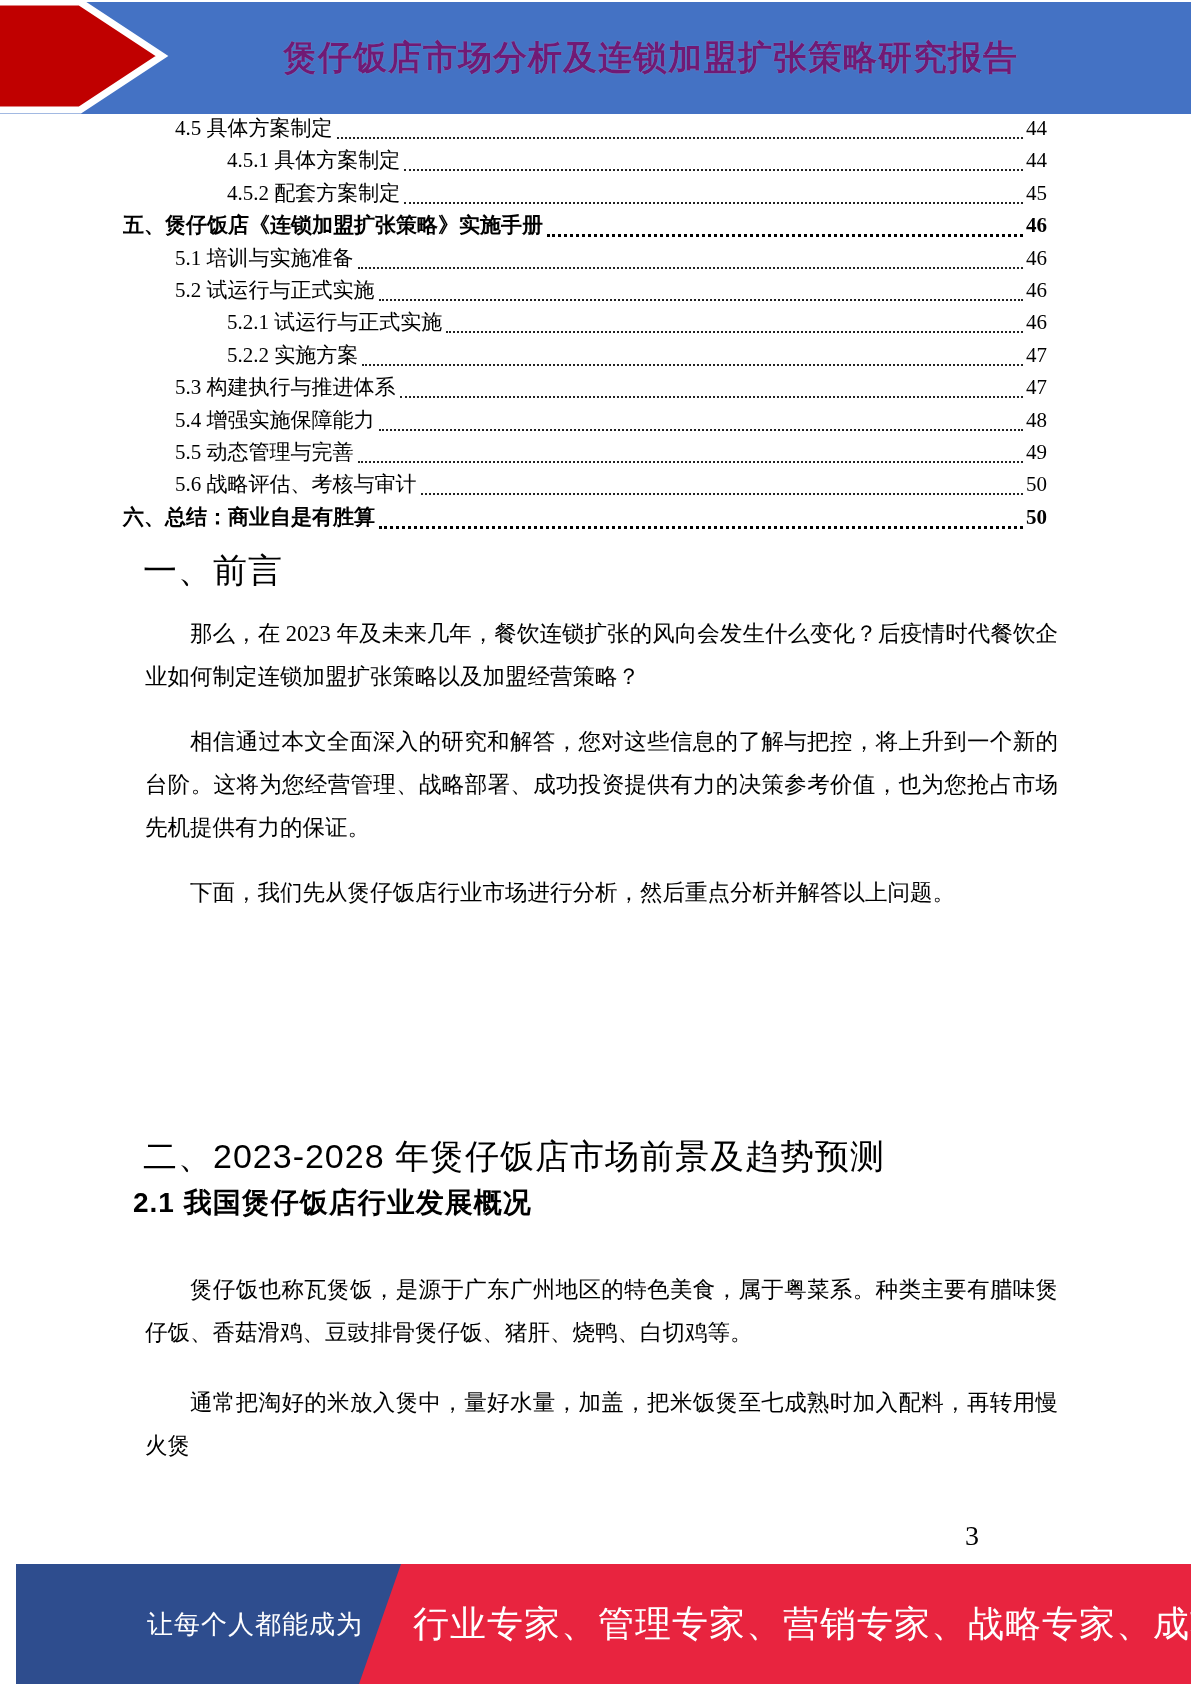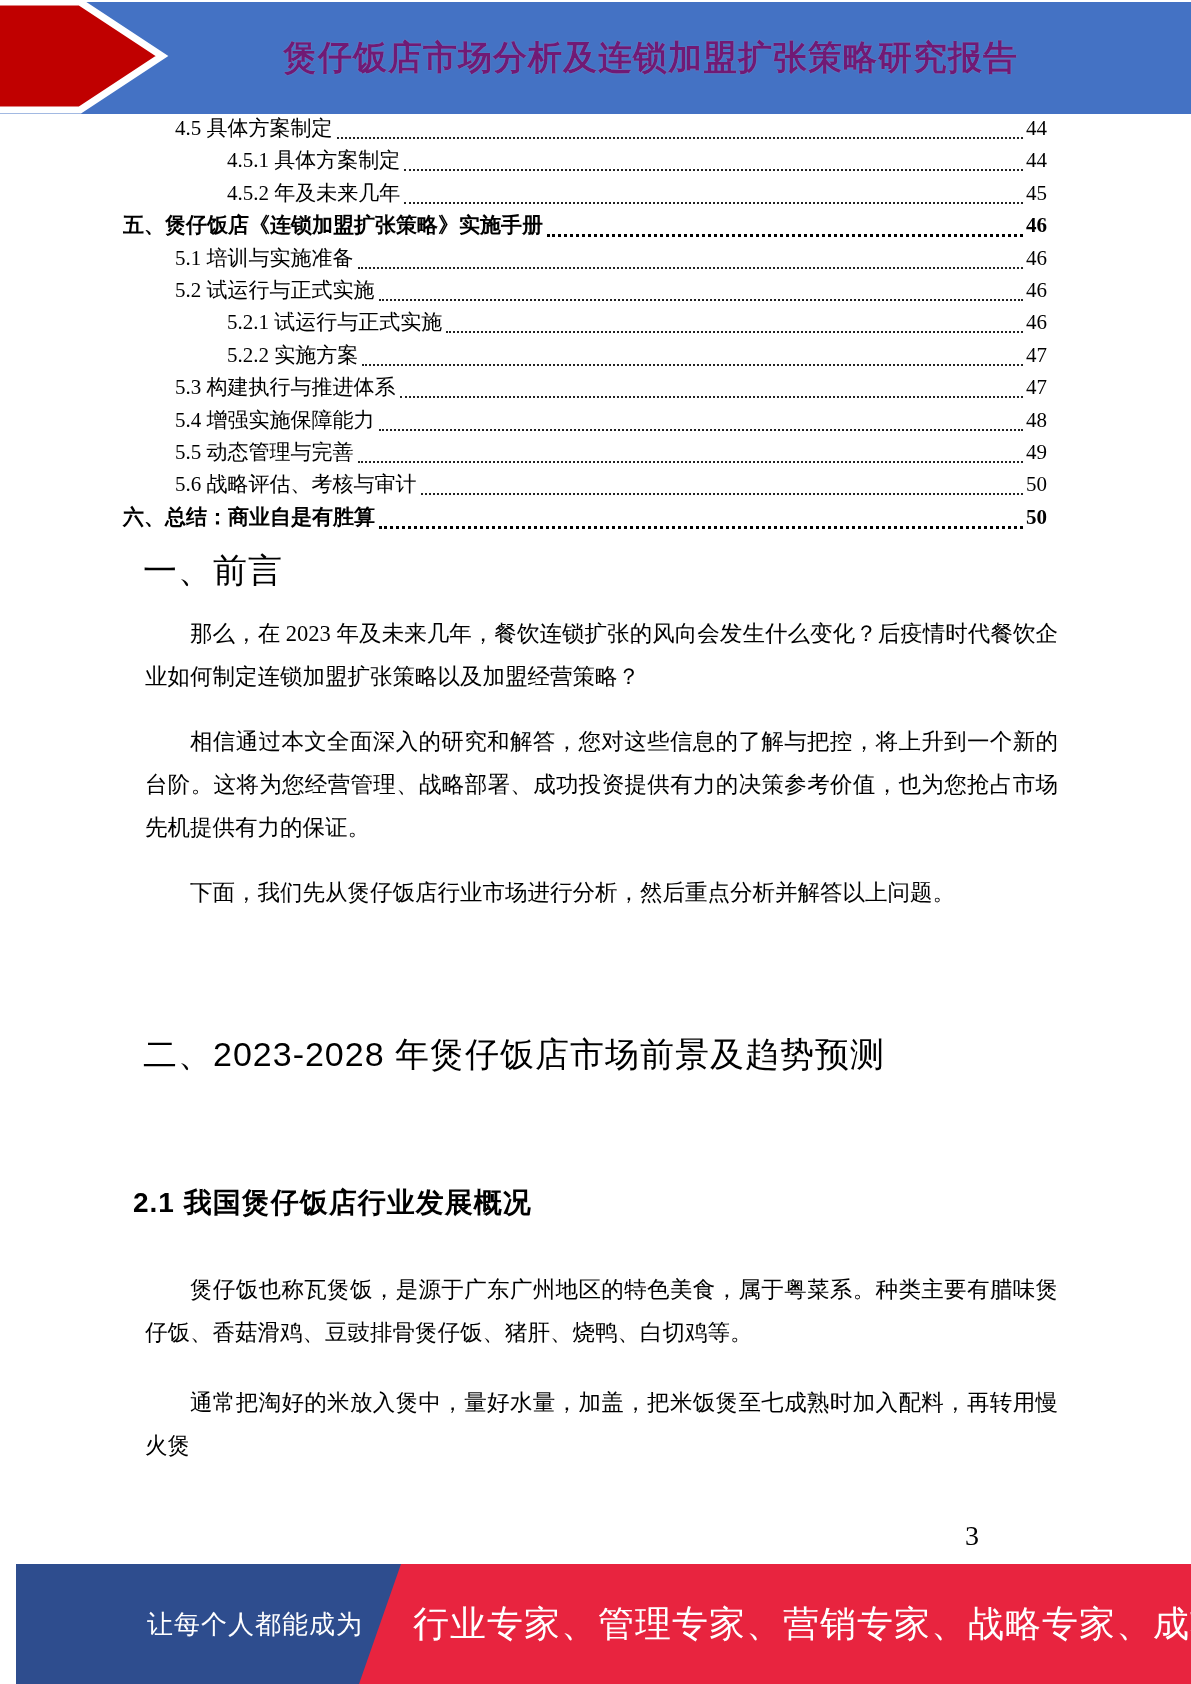--- a/index.html
+++ b/index.html
@@ -47,21 +47,21 @@
   .toc-row.bold .toc-dots{border-bottom:3px dotted #000;}
   .toc-page{flex:0 0 auto;}
   
   .h1{
     position:absolute;left:143px;
     font-family:"Liberation Sans","DejaVu Sans",sans-serif;
     font-weight:normal;font-size:34px;letter-spacing:1px;
     white-space:nowrap;
   }
   #h1-preface{top:548px;}
-  #h1-market{top:1032px;}
+  #h1-market{top:1134px;}
   .h2{
     position:absolute;left:133px;top:1184px;
     font-family:"Liberation Sans","DejaVu Sans",sans-serif;
     font-weight:bold;font-size:28px;letter-spacing:1px;
     white-space:nowrap;
   }
   
   .para-block{
     position:absolute;left:145px;width:913px;
     font-size:22.5px;line-height:43px;
@@ -114,21 +114,21 @@
         <span class="toc-label">4.5 具体方案制定</span>
         <span class="toc-dots"></span>
         <span class="toc-page">44</span>
       </div>
       <div class="toc-row lvl3">
         <span class="toc-label">4.5.1 具体方案制定</span>
         <span class="toc-dots"></span>
         <span class="toc-page">44</span>
       </div>
       <div class="toc-row lvl3">
-        <span class="toc-label">4.5.2 年及未来几年</span>
+        <span class="toc-label">4.5.2 配套方案制定</span>
         <span class="toc-dots"></span>
         <span class="toc-page">45</span>
       </div>
       <div class="toc-row lvl1 bold">
         <span class="toc-label">五、煲仔饭店《连锁加盟扩张策略》实施手册</span>
         <span class="toc-dots"></span>
         <span class="toc-page">46</span>
       </div>
       <div class="toc-row lvl2">
         <span class="toc-label">5.1 培训与实施准备</span>

